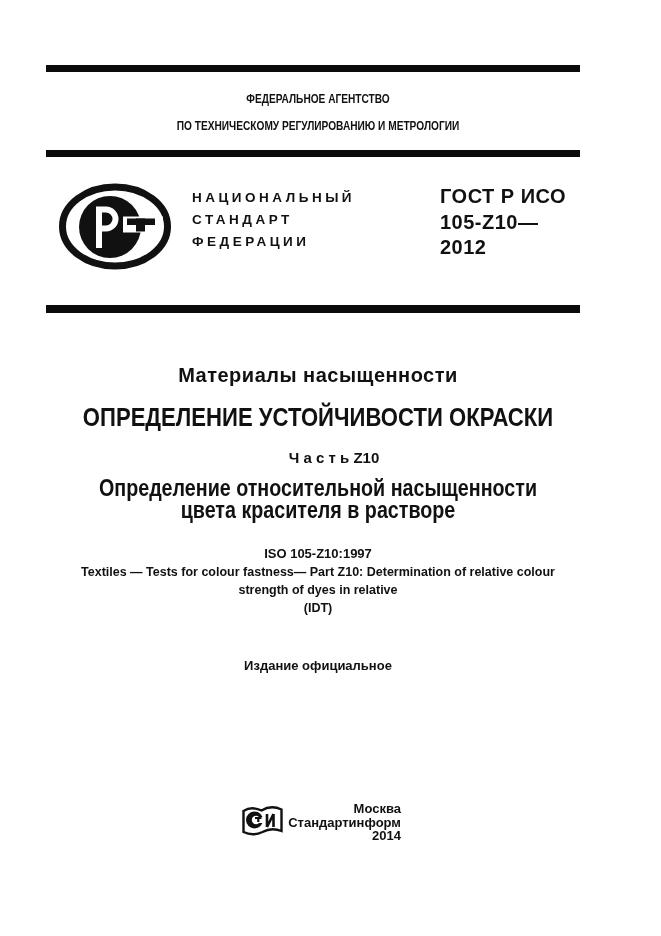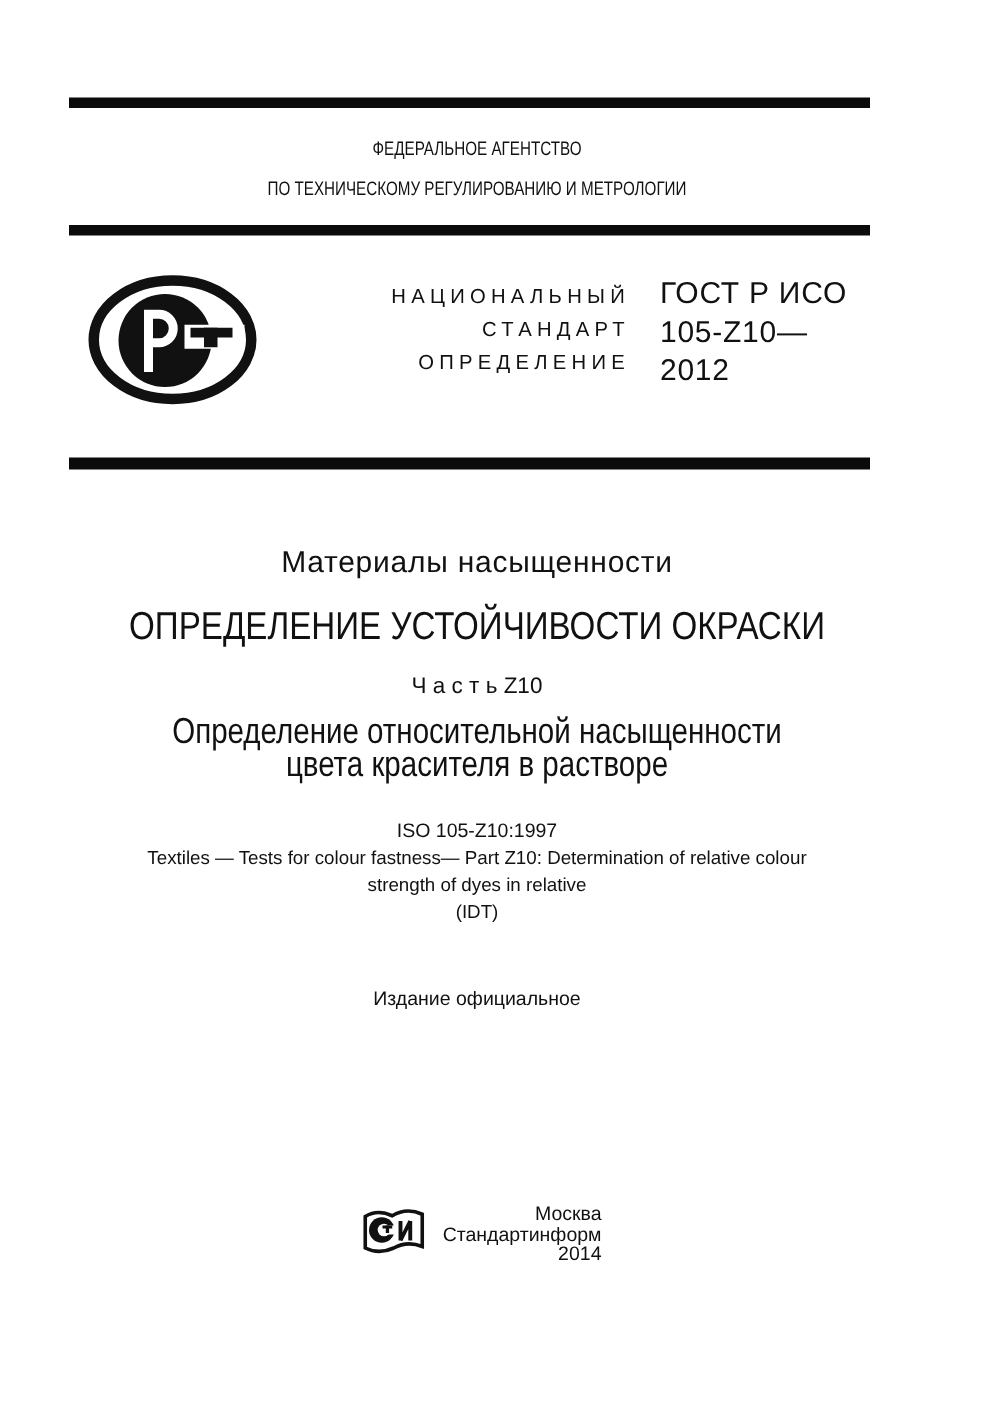--- a/index.html
+++ b/index.html
@@ -3,46 +3,46 @@
 <meta charset="utf-8">
 <style>
   html, body { margin: 0; padding: 0; background: #ffffff; }
   .page {
     position: relative;
     width: 661px;
     height: 936px;
     background: #ffffff;
     color: #111111;
     font-family: "Liberation Sans", sans-serif;
-    font-weight: 400;
+    font-weight: 700;
     overflow: hidden;
   }
   .bar { position: absolute; left: 46px; width: 534px; background: #0b0b0b; }
   .bar1 { top: 65px;  height: 7px; }
   .bar2 { top: 150px; height: 7px; }
   .bar3 { top: 305px; height: 8px; }
 
   
   .cc { position: absolute; left: 0; width: 636px; text-align: center; white-space: nowrap; }
 
   .agency-line1 { top: 91px;  font-size: 13px; transform: scaleX(0.78); }
   .agency-line2 { top: 118px; font-size: 13px; transform: scaleX(0.78); }
 
   .natstd {
-    position: absolute; left: 208px; top: 187px; width: 212px;
-    text-align: right; font-size: 13.5px; line-height: 21.8px; letter-spacing: 3.5px;
+    position: absolute; left: 192px; top: 187px; width: 212px;
+    text-align: left; font-size: 13.5px; line-height: 21.8px; letter-spacing: 3.5px;
   }
   .gost {
     position: absolute; left: 440px; top: 184px;
     font-size: 20px; line-height: 25.5px; letter-spacing: 0.5px; white-space: nowrap;
   }
 
   .group-title { top: 364px; font-size: 20px; letter-spacing: 0.5px; }
   .main-title  { top: 402px; font-size: 26px; transform: scaleX(0.85); }
-  .part-label  { top: 449px; font-size: 15px; }
+  .part-label  { top: 449px; font-size: 15px; padding-left: 16px; }
   .subtitle    { top: 477px; font-size: 24px; line-height: 21.5px; transform: scaleX(0.82); }
 
   .iso-block   { top: 545px; font-size: 12.5px; line-height: 18px; }
   .iso-block .iso-num { font-size: 13px; }
   .edition     { top: 658px; font-size: 13px; }
 
   .imprint-text {
     position: absolute; left: 281px; top: 802px; width: 120px;
     text-align: right; font-size: 13px; line-height: 13.5px;
   }
@@ -67,21 +67,21 @@
     <circle cx="53" cy="44" r="31" fill="#111111"></circle>
     <rect x="66" y="33.5" width="40" height="16" fill="#ffffff"></rect>
     <rect x="70" y="35.5" width="28" height="6.5" fill="#111111"></rect>
     <rect x="79" y="35.5" width="9" height="13" fill="#111111"></rect>
     <path d="M42,65 L42,26.5 L49,26.5 A9.5,9.5 0 0 1 49,45.5 L42,45.5" fill="none" stroke="#ffffff" stroke-width="6"></path>
   </svg>
 
   <div class="natstd">
     <div>НАЦИОНАЛЬНЫЙ</div>
     <div>СТАНДАРТ</div>
-    <div>ОПРЕДЕЛЕНИЕ</div>
+    <div>ФЕДЕРАЦИИ</div>
   </div>
 
   <div class="gost">
     <div>ГОСТ Р ИСО</div>
     <div>105-Z10—</div>
     <div>2012</div>
   </div>
 
   <div class="bar bar3"></div>
 

